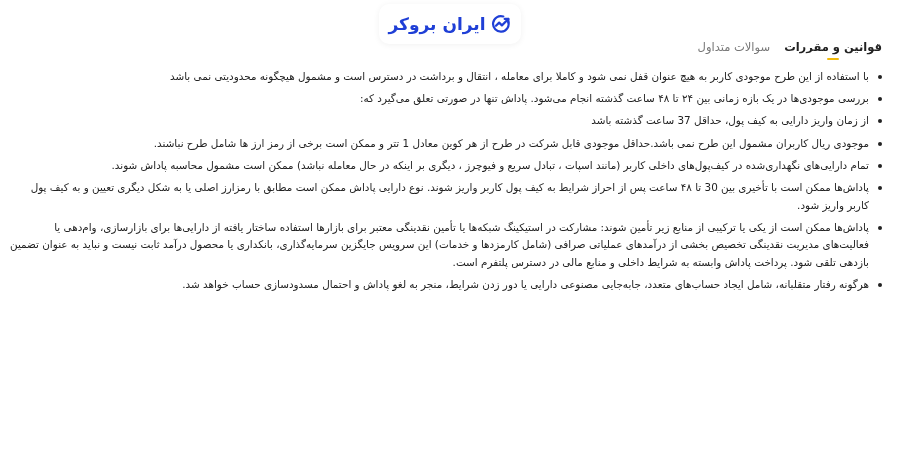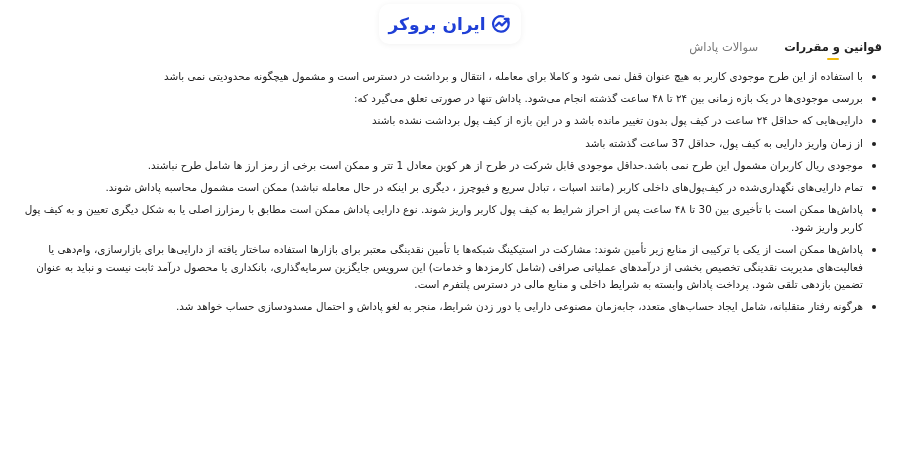--- a/index.html
+++ b/index.html
@@ -31,29 +31,29 @@
     .logo-icon { width: 22px; height: 22px; }
     .tabs {
       position: absolute; top: 40px; right: 18px;
       direction: rtl; display: flex; gap: 14px; align-items: flex-start;
       height: 24px;
     }
     .tab {
       font-size: 11.5px; cursor: pointer; position: relative; padding-bottom: 6px;
       white-space: nowrap;
     }
-    .tab.active { color: #222; font-weight: 600; margin-left: 12px; }
+    .tab.active { color: #222; font-weight: 600; }
     .tab.inactive { color: #777; }
     .tab.active::after {
       content: ""; position: absolute; bottom: 0; left: 50%;
       transform: translateX(-50%);
       width: 12px; height: 2px; background: #f0b90b; border-radius: 1px;
     }
     .content {
-      position: absolute; top: 68px; right: 18px; left: 8px;
+      position: absolute; top: 68px; right: 12px; left: 8px;
       direction: rtl;
     }
     ul.rules { list-style: none; }
     ul.rules li {
       position: relative;
       padding-right: 19px;
       font-size: 10.4px;
       line-height: 17.6px;
       margin-bottom: 4.6px;
       color: #222;
@@ -77,30 +77,29 @@
         <path d="M20 9.5A8.5 8.5 0 1 1 14.5 3.8"></path>
         <path d="M6.5 14l3.5-3.5 3 3L20 6.5"></path>
         <path d="M16 6.5h4v4"></path>
       </svg>
       <span class="logo-text">ایران بروکر</span>
     </div>
   </div>
 
   <div class="tabs">
     <div class="tab active">قوانین و مقررات</div>
-    <div class="tab inactive">سوالات پاداش</div>
+    <div class="tab inactive">سوالات متداول</div>
   </div>
 
   <div class="content">
     <ul class="rules">
       <li>با استفاده از این طرح موجودی کاربر به هیچ عنوان قفل نمی شود و کاملا برای معامله ، انتقال و برداشت در دسترس است و مشمول هیچگونه محدودیتی نمی باشد</li>
       <li>بررسی موجودی‌ها در یک بازه زمانی بین ۲۴ تا ۴۸ ساعت گذشته انجام می‌شود. پاداش تنها در صورتی تعلق می‌گیرد که:</li>
-      <li>دارایی‌هایی که حداقل ۲۴ ساعت در کیف پول بدون تغییر مانده باشد و در این بازه از کیف پول برداشت نشده باشند</li>
       <li>از زمان واریز دارایی به کیف پول، حداقل 37 ساعت گذشته باشد</li>
       <li>موجودی ریال کاربران مشمول این طرح نمی باشد.حداقل موجودی قابل شرکت در طرح از هر کوین معادل 1 تتر و ممکن است برخی از رمز ارز ها شامل طرح نباشند.</li>
       <li>تمام دارایی‌های نگهداری‌شده در کیف‌پول‌های داخلی کاربر (مانند اسپات ، تبادل سریع و فیوچرز ، دیگری بر اینکه در حال معامله نباشد) ممکن است مشمول محاسبه پاداش شوند.</li>
       <li>پاداش‌ها ممکن است با تأخیری بین 30 تا ۴۸ ساعت پس از احراز شرایط به کیف پول کاربر واریز شوند. نوع دارایی پاداش ممکن است مطابق با رمزارز اصلی یا به شکل دیگری تعیین و به کیف پول کاربر واریز شود.</li>
       <li>پاداش‌ها ممکن است از یکی یا ترکیبی از منابع زیر تأمین شوند: مشارکت در استیکینگ شبکه‌ها یا تأمین نقدینگی معتبر برای بازارها استفاده ساختار یافته از دارایی‌ها برای بازارسازی، وام‌دهی یا فعالیت‌های مدیریت نقدینگی تخصیص بخشی از درآمدهای عملیاتی صرافی (شامل کارمزدها و خدمات) این سرویس جایگزین سرمایه‌گذاری، بانکداری یا محصول درآمد ثابت نیست و نباید به عنوان تضمین بازدهی تلقی شود. پرداخت پاداش وابسته به شرایط داخلی و منابع مالی در دسترس پلتفرم است.</li>
-      <li>هرگونه رفتار متقلبانه، شامل ایجاد حساب‌های متعدد، جابه‌زمان مصنوعی دارایی یا دور زدن شرایط، منجر به لغو پاداش و احتمال مسدودسازی حساب خواهد شد.</li>
+      <li>هرگونه رفتار متقلبانه، شامل ایجاد حساب‌های متعدد، جابه‌جایی مصنوعی دارایی یا دور زدن شرایط، منجر به لغو پاداش و احتمال مسدودسازی حساب خواهد شد.</li>
     </ul>
   </div>
 
 </div>
 
 </body></html>

